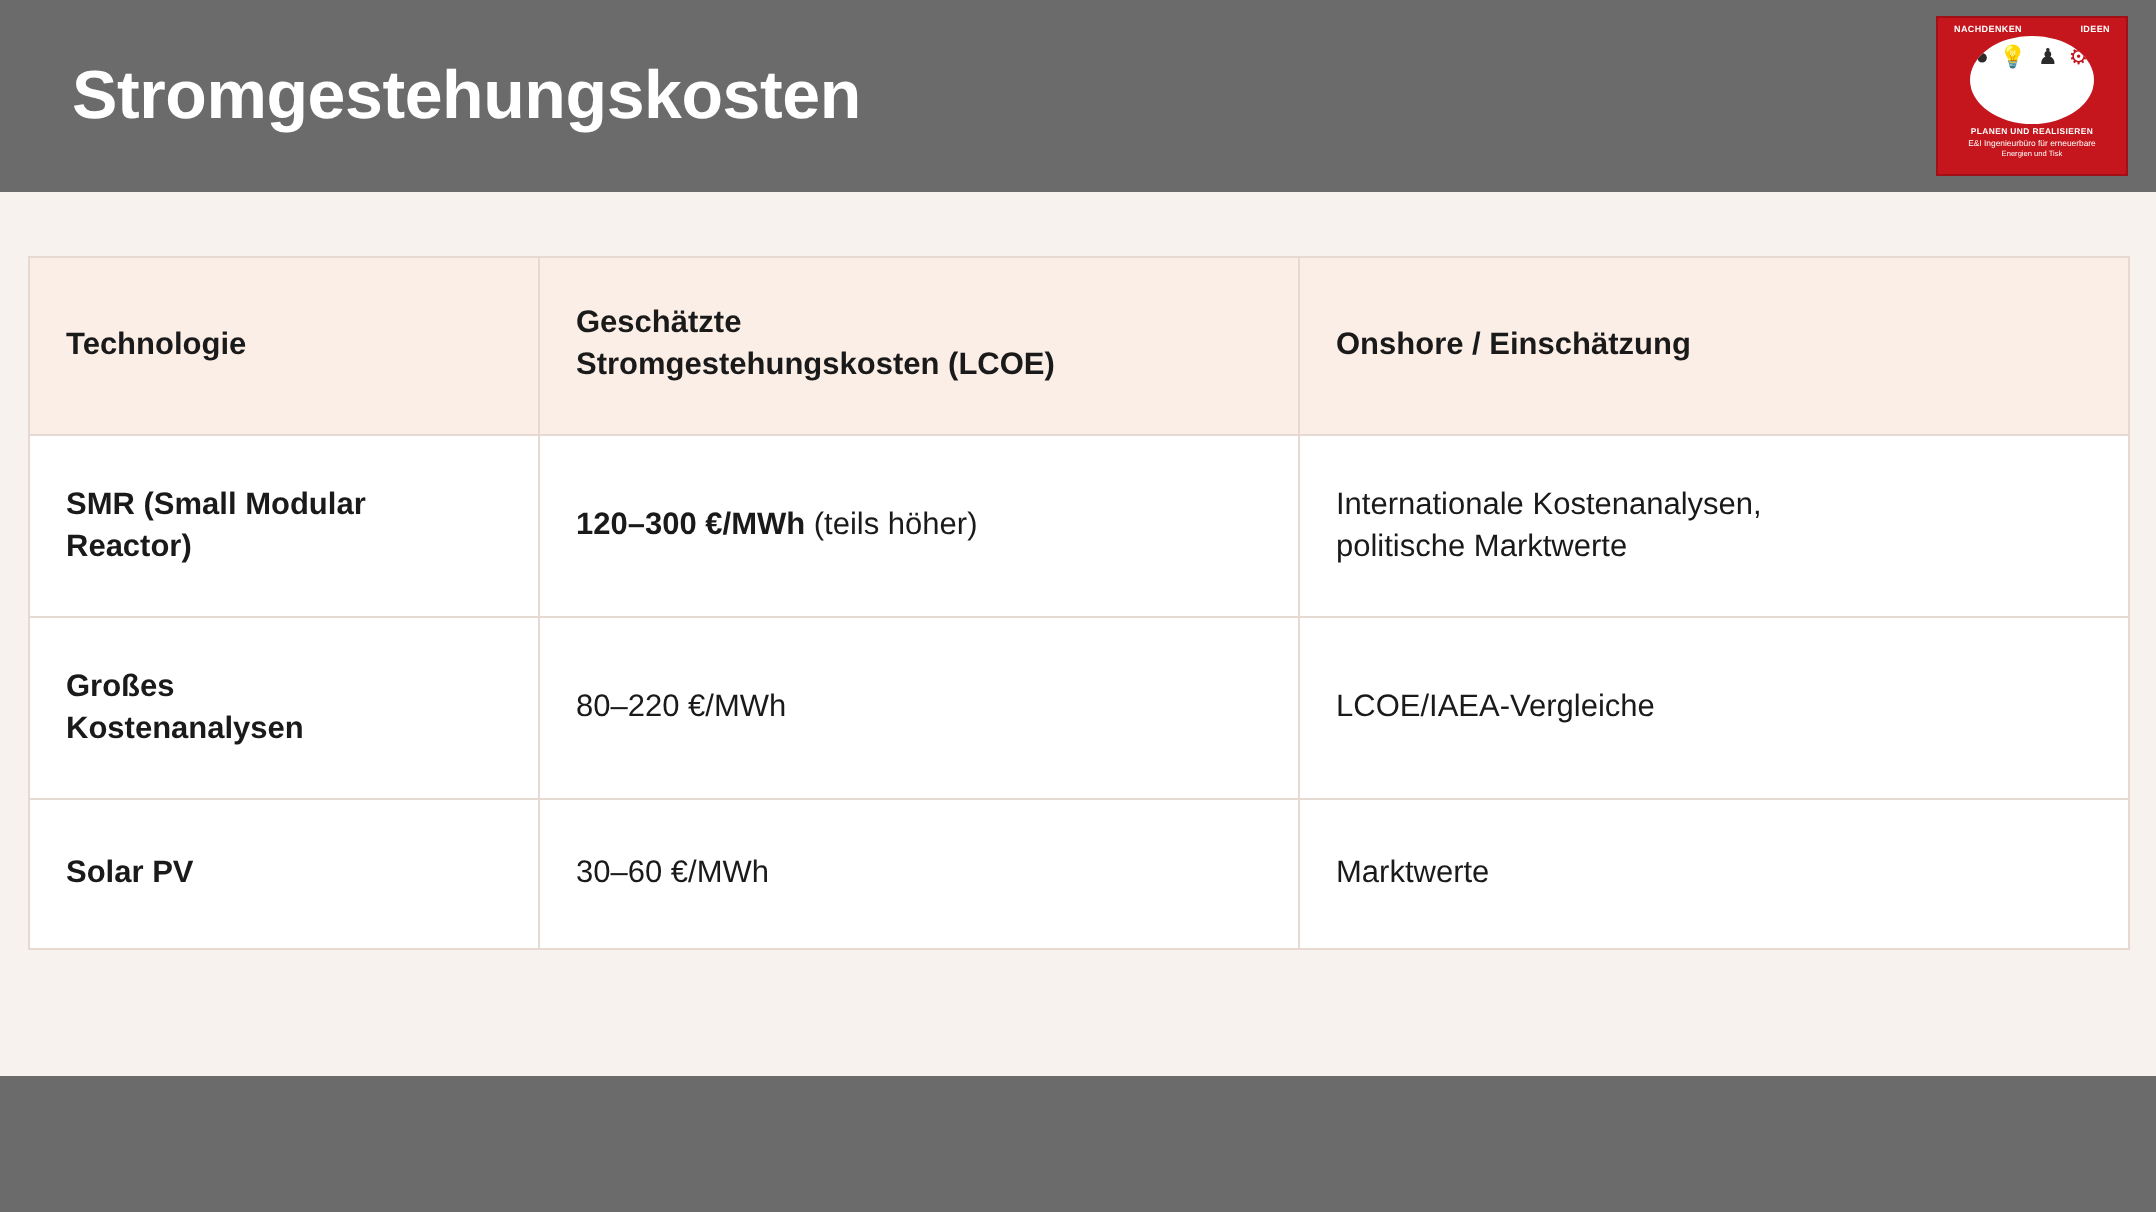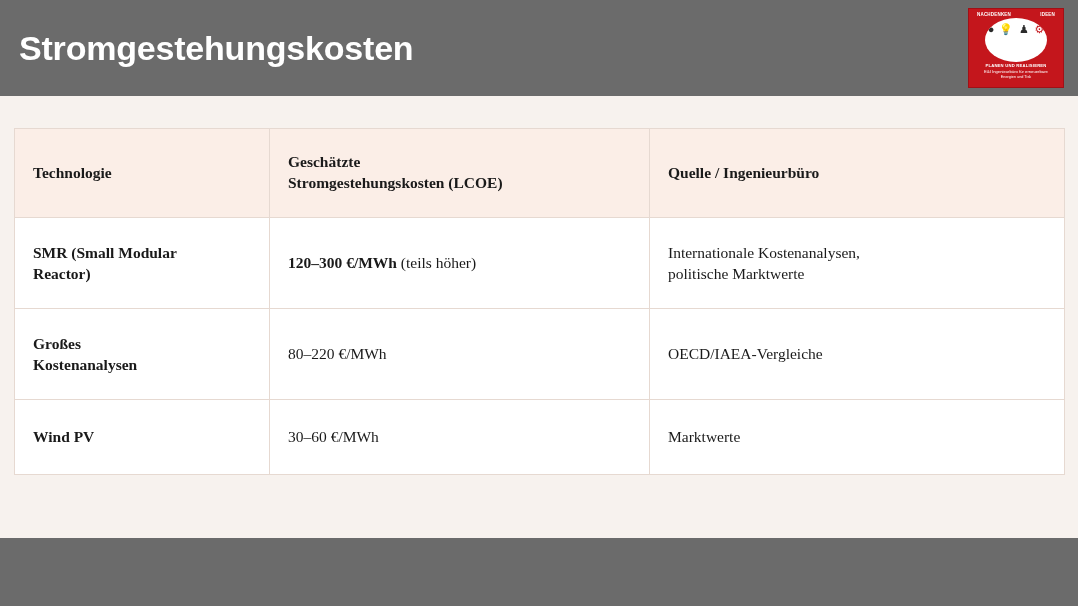--- a/index.html
+++ b/index.html
@@ -22,21 +22,21 @@
     position: absolute;
     left: 0;
     top: 0;
     width: 1078px;
     height: 96px;
     background: #6b6b6b;
     display: flex;
     align-items: center;
   }
   .header-title {
-    margin-left: 19px;
+    margin-left: 36px;
     color: #ffffff;
     font-size: 34px;
     font-weight: bold;
     letter-spacing: -0.2px;
     line-height: 1;
   }
   .logo {
     position: absolute;
     right: 14px;
     top: 8px;
@@ -111,21 +111,20 @@
     width: 1078px;
     height: 68px;
     background: #6b6b6b;
   }
   
   .table-wrap {
     position: absolute;
     left: 14px;
     top: 128px;
     width: 1050px;
-    font-family: Liberation Serif, serif;
   }
   table.lcoe {
     width: 100%;
     border-collapse: collapse;
     background: #ffffff;
     table-layout: fixed;
   }
   table.lcoe th, table.lcoe td {
     border: 1px solid #e6d9d1;
     vertical-align: middle;
@@ -195,21 +194,21 @@
         <col class="col-cost">
         <col class="col-src">
       </colgroup>
       <thead>
         <tr>
           <th>Technologie</th>
           <th>
             <div>Geschätzte</div>
             <div>Stromgestehungskosten (LCOE)</div>
           </th>
-          <th>Quelle / Ingenieurbüro</th>
+          <th>Onshore / Einschätzung</th>
         </tr>
       </thead>
       <tbody>
         <tr class="r-smr">
           <td class="tech">
             <div>SMR (Small Modular</div>
             <div>Reactor)</div>
           </td>
           <td class="cost">
             <span class="bold">120–300 €/MWh</span><span class="note"> (teils höher)</span>
@@ -221,26 +220,26 @@
         </tr>
         <tr class="r-kkw">
           <td class="tech">
             <div>Großes</div>
             <div>Kostenanalysen</div>
           </td>
           <td class="cost">
             <span>80–220 €/MWh</span>
           </td>
           <td>
-            <div>OECD/IAEA-Vergleiche</div>
+            <div>LCOE/IAEA-Vergleiche</div>
           </td>
         </tr>
         <tr class="r-solar">
           <td class="tech">
-            <div>Wind PV</div>
+            <div>Solar PV</div>
           </td>
           <td class="cost">
             <span>30–60 €/MWh</span>
           </td>
           <td>
             <div>Marktwerte</div>
           </td>
         </tr>
       </tbody>
     </table>

